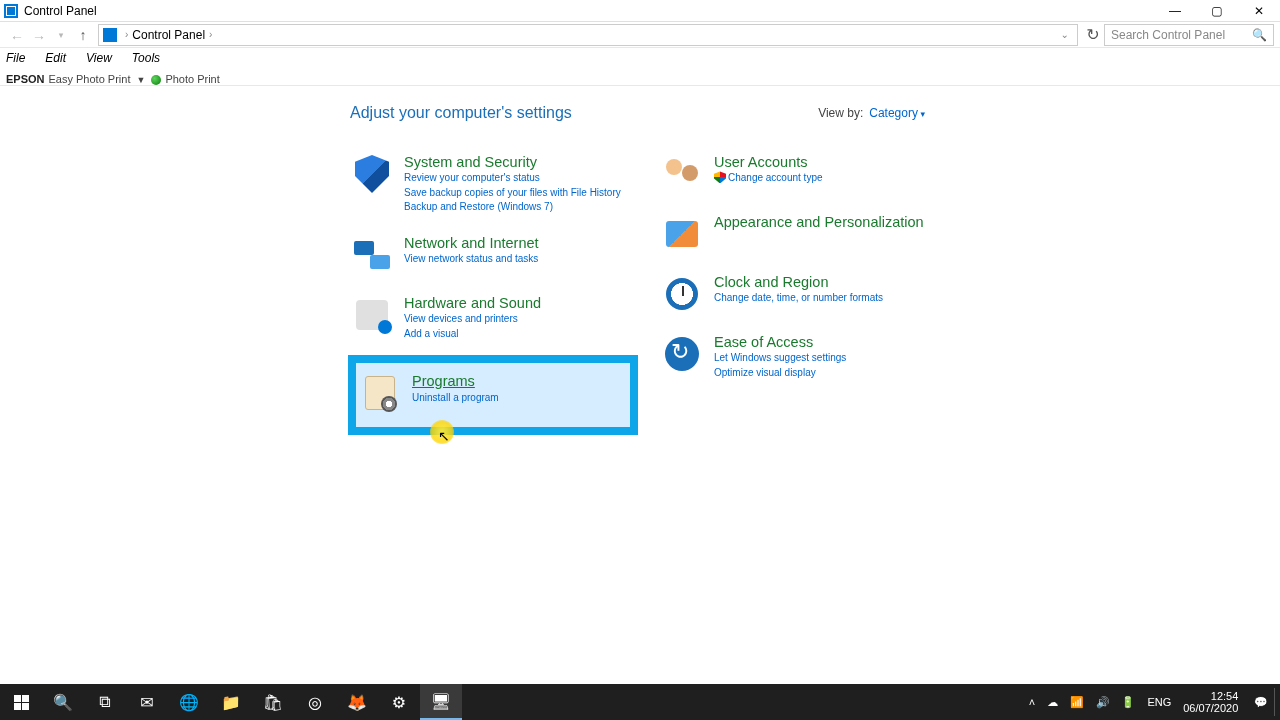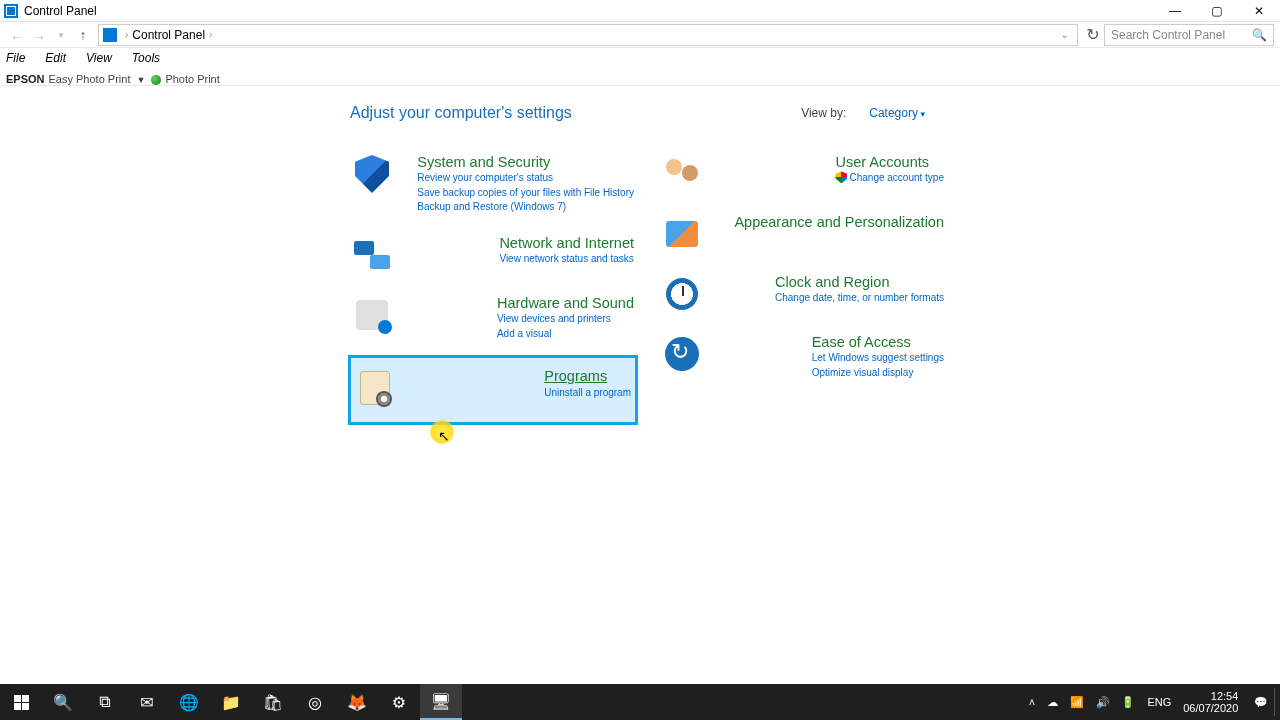--- a/index.html
+++ b/index.html
@@ -32,36 +32,36 @@
 
 .epson-row { height: 18px; display: flex; align-items: flex-end; padding-left: 6px; font-size: 11px; border-bottom: 1px solid #e8e8e8; }
 .epson-row .brand { font-weight: bold; color: #222; margin-right: 4px; }
 .epson-row .epp { color: #444; }
 .epson-row .dd { margin: 0 6px; color: #444; font-size: 9px; }
 .epson-row .dot { width: 10px; height: 10px; border-radius: 50%; background: radial-gradient(circle at 35% 35%, #5cd65c, #0a7a0a); margin-right: 4px; }
 .epson-row .pp { color: #444; }
 
 
 .main { position: relative; padding: 18px 0 0 0; }
-.header-row { display: flex; align-items: center; margin-left: 350px; width: 575px; gap: 17px; }
+.header-row { display: flex; align-items: center; margin-left: 350px; width: 575px; }
 .header-row .heading { color: #1b6fb8; font-size: 16px; font-weight: 400; flex: 1; }
 .header-row .viewby-lbl { font-size: 12px; color: #444; margin-right: 6px; }
 .header-row .viewby-val { font-size: 12px; color: #0066cc; }
 .header-row .viewby-val::after { content: " ▾"; font-size: 9px; }
 
 .cols { display: flex; margin-top: 28px; margin-left: 348px; gap: 20px; }
 .col { width: 290px; }
 
-.cat { display: flex; margin-bottom: 12px; padding: 4px; justify-content: space-between; }
+.cat { display: flex; margin-bottom: 12px; padding: 4px; }
 .cat .ico { width: 40px; height: 40px; margin-right: 12px; flex-shrink: 0; display: flex; align-items: center; justify-content: center; }
 .cat .txt .title { color: #1a7a2e; font-size: 14.5px; line-height: 1.2; }
 .cat .txt .link { color: #0066cc; font-size: 10px; line-height: 1.45; display: block; }
 
 
-.cat.highlight { background: #d6ecff; border: 3px solid #0ea5e9; padding: 10px 4px 14px 4px; margin-top: -2px; }
+.cat.highlight { background: #d6ecff; border: 8px solid #0ea5e9; padding: 10px 4px 14px 4px; margin-top: -2px; }
 .cat.highlight .txt .title { text-decoration: underline; }
 
 
 .i-shield { width: 34px; height: 38px; background: linear-gradient(135deg, #2b7de0 50%, #104f9e 50%); clip-path: polygon(50% 0%, 100% 18%, 100% 55%, 50% 100%, 0% 55%, 0% 18%); }
 .i-net { width: 36px; height: 28px; position: relative; }
 .i-net::before { content: ""; position: absolute; width: 20px; height: 14px; background: #1b6fb8; top: 0; left: 0; border-radius: 2px; }
 .i-net::after { content: ""; position: absolute; width: 20px; height: 14px; background: #4aa3e8; bottom: 0; right: 0; border-radius: 2px; }
 .i-hw { width: 32px; height: 30px; background: #e0e0e0; border-radius: 4px; position: relative; }
 .i-hw::after { content: ""; position: absolute; width: 14px; height: 14px; border-radius: 50%; background: #0078d7; right: -4px; bottom: -4px; }
 .i-prog { width: 30px; height: 34px; background: #f5e6c8; border: 1px solid #c9b38a; border-radius: 3px; position: relative; }

